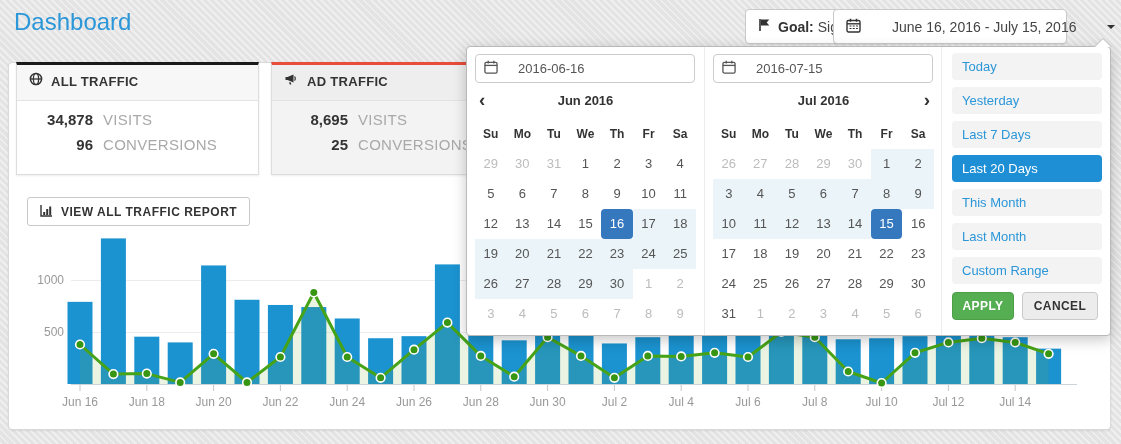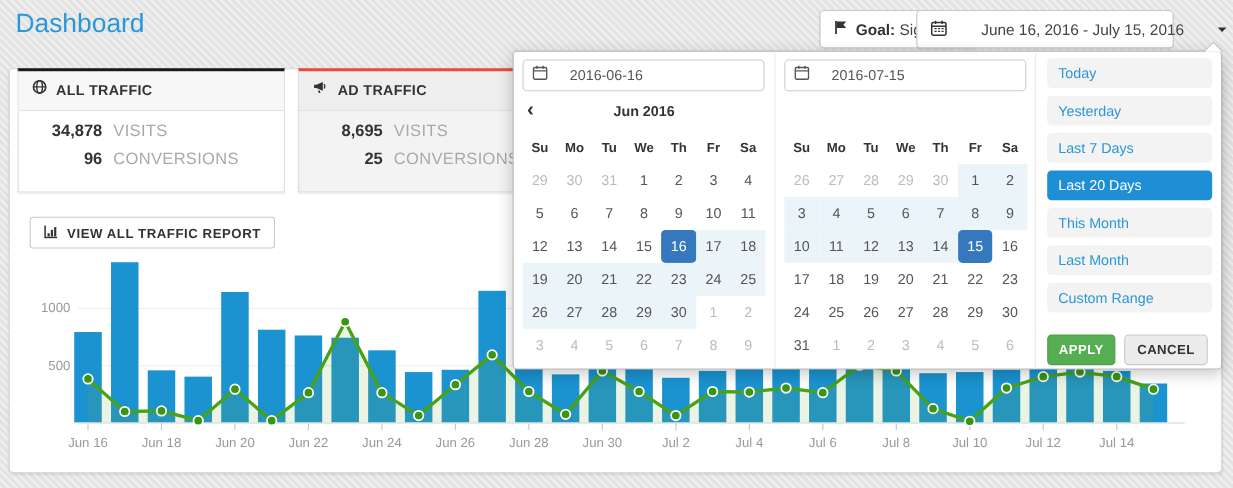--- a/index.html
+++ b/index.html
@@ -67,21 +67,21 @@
   .wd { height:28px; line-height:26px; text-align:center; font-size:12px; font-weight:bold; color:#333; }
   .day { height:30px; line-height:30px; text-align:center; font-size:13px; color:#555; cursor:pointer; border-radius:4px; }
   .day.o { color:#bcbcbc; }
   .day.r { background:#ebf4f8; border-radius:0; }
   .day.s { background:#3578bd; color:#fff; border-radius:4px; }
 
   .ranges { position:absolute; left:474px; right:0; top:0; bottom:0; border-left:1px solid #ececec; }
   .pill { position:relative; margin:0 8px 7px 10px; height:27px; line-height:27px; padding-left:10px; background:#f3f3f3; border-radius:4px; font-size:13px; color:#2b96d8; cursor:pointer; }
   .pill:first-child { margin-top:6px; }
   .pill.sel { background:#1f8fd5; color:#fff; }
-  .dp-buttons { position:absolute; left:10px; top:257px; display:flex; }
+  .dp-buttons { position:absolute; left:10px; top:245px; display:flex; }
   .btn-apply { width:62px; height:28px; background:#56ae52; border:1px solid #4c9e49; border-radius:4px; color:#fff; font-size:12px; font-weight:bold; letter-spacing:.4px; text-align:center; line-height:26px; cursor:pointer; }
   .btn-cancel { width:76px; height:28px; background:#ececec; border:1px solid #c9c9c9; border-radius:4px; color:#333; font-size:12px; font-weight:bold; letter-spacing:.4px; text-align:center; line-height:26px; cursor:pointer; margin-left:8px; }
 </style>
 </head>
 <body>
 
 <div class="page-title">Dashboard</div>
 
 <div class="top-btn goal-btn">
   <span class="icon-svg">
@@ -331,20 +331,24 @@
     <div class="dp-input">
       <span class="icon-svg">
         <svg width="14" height="14" viewBox="0 0 15 15">
             <rect x="1" y="2.5" width="13" height="11.5" rx="1.5" fill="none" stroke="#555" stroke-width="1.4"></rect>
             <path d="M1 5.8h13" stroke="#555" stroke-width="1.4"></path>
             <path d="M4.5 0.8v3M10.5 0.8v3" stroke="#555" stroke-width="1.4"></path>
           </svg>
       </span>
       <input value="2016-07-15" style="">
     </div>
+    <div class="month-row">
+      <span>Jul 2016</span>
+      <span class="chev r">›</span>
+    </div>
     <div class="grid" id="grid1">
         <div class="wd">Su</div>
         <div class="wd">Mo</div>
         <div class="wd">Tu</div>
         <div class="wd">We</div>
         <div class="wd">Th</div>
         <div class="wd">Fr</div>
         <div class="wd">Sa</div>
         <div class="day o">26</div>
         <div class="day o">27</div>

